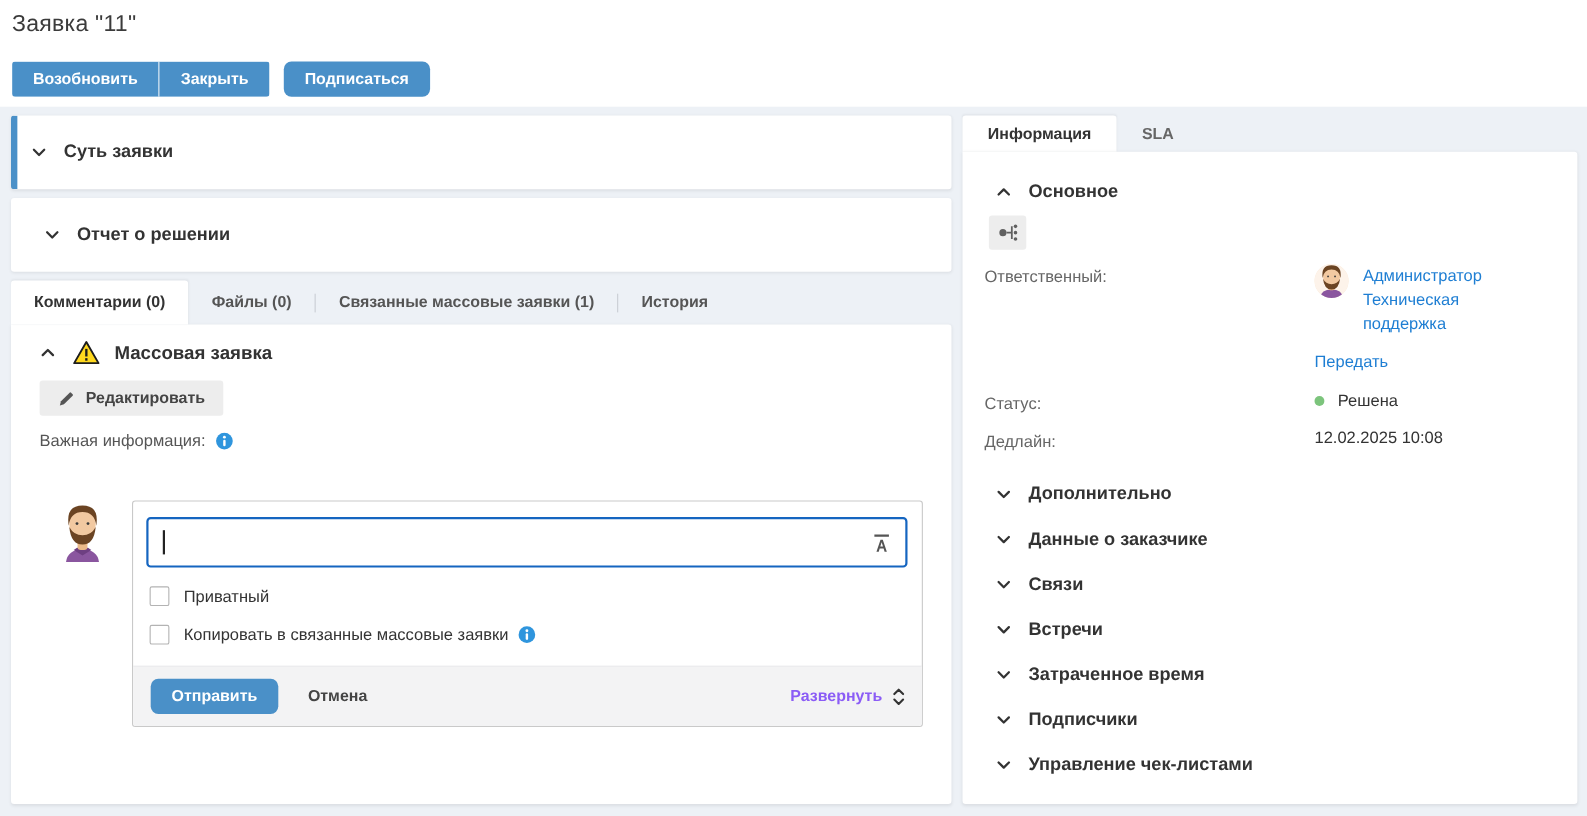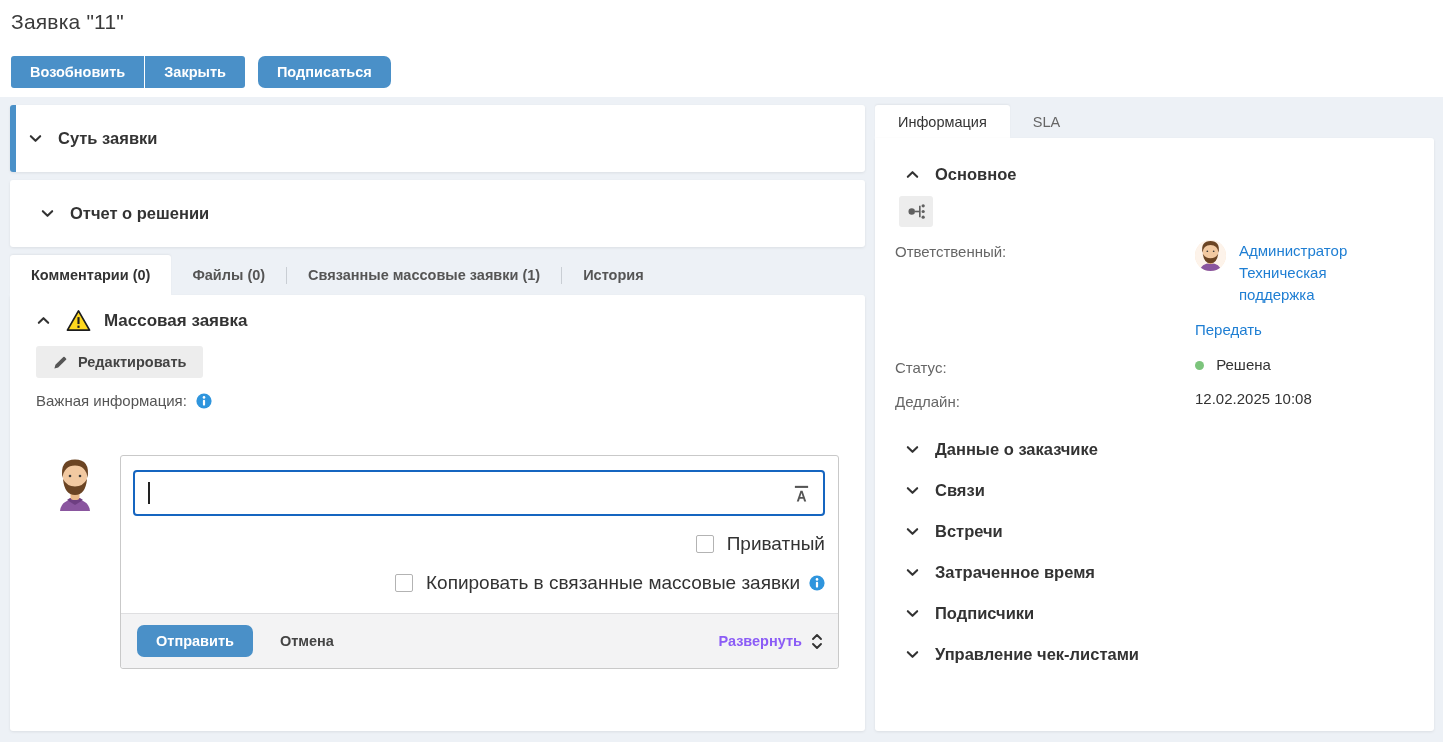--- a/index.html
+++ b/index.html
@@ -53,37 +53,37 @@
   .comment-row { display:flex; margin-top:46px; }
   .c-avatar { width:44px; height:56px; margin-left:17px; flex:none; }
   .comment-box { margin-left:23px; width:730px; border:1px solid #c9c9c9; border-radius:3px;
                  background:#fff; }
   .cb-inner { padding:14px 13px 0 12px; }
   .cb-input { height:46px; border:2px solid #1565c0; border-radius:4px; display:flex;
               align-items:center; padding:0 13px; cursor:text; background:#fff; }
   .text-caret { width:1.5px; height:22px; background:#222; animation:blink 1.1s step-end infinite; }
   @keyframes blink { 50% { opacity:0; } }
   .cb-input-spacer { flex:1; }
-  .check-row { display:flex; align-items:center; margin:17px 0 0 3px; font-size:19px; color:#333;justify-content:flex-end; }
+  .check-row { display:flex; align-items:center; margin:17px 0 0 3px; font-size:15px; color:#333; }
   .checkbox { width:18px; height:18px; border:1px solid #b3b3b3; border-radius:2px;
               background:#fff; margin-right:13px; flex:none; cursor:pointer; }
   .check-row .info { margin-left:9px; }
   .cb-footer { margin-top:19px; background:#f3f3f4; border-top:1px solid #dfdfe1;
                padding:11px 15px 11px 16px; display:flex; align-items:center;
                border-radius:0 0 3px 3px; }
   .cancel-btn { margin-left:27px; background:none; border:none; font-weight:700;
                 color:#444; font-size:14.5px; cursor:pointer; font-family:inherit; }
   .footer-spacer { flex:1; }
   .expand-btn { display:flex; align-items:center; gap:9px; font-weight:700; color:#8b5cf6;
                 font-size:14.5px; cursor:pointer; }
 
   
   .r-tabs { display:flex; height:33px; }
   .r-tab { display:flex; align-items:center; padding:0 23px; font-size:14.5px;
-           font-weight:400; color:#666; cursor:pointer; }
+           font-weight:700; color:#666; cursor:pointer; }
   .r-tab.active { background:#fff; color:#333; border-radius:3px 3px 0 0;
                   box-shadow:0 -1px 2px rgba(0,0,0,.05); }
   .r-card { flex:1; background:#fff; border-radius:0 3px 3px 3px;
             box-shadow:0 1px 3px rgba(0,0,0,.08); padding-top:21px; }
   .r-section { display:flex; align-items:center; padding:6px 0 6px 30px; cursor:pointer; }
   .r-section-title { font-size:16.5px; font-weight:700; color:#333; margin-left:15px; }
   .hier-btn { margin:6px 0 6px 24px; width:34px; height:31px; background:#ededed;
               border:none; border-radius:3px; display:flex; align-items:center;
               justify-content:center; cursor:pointer; }
   .field-row { display:flex; padding:7px 24px 7px 20px; }
@@ -319,20 +319,28 @@
         <span class="field-value">12.02.2025 10:08</span>
       </div>
 
       <div class="collapsed-list">
         <div class="r-section">
           <span>
               <svg width="15" height="15" viewBox="0 0 16 16">
                 <polyline points="3,5.5 8,10.5 13,5.5" fill="none" stroke="#333" stroke-width="2.2" stroke-linecap="round" stroke-linejoin="round"></polyline>
               </svg>
             </span>
+          <span class="r-section-title">Дополнительно</span>
+        </div>
+        <div class="r-section">
+          <span>
+              <svg width="15" height="15" viewBox="0 0 16 16">
+                <polyline points="3,5.5 8,10.5 13,5.5" fill="none" stroke="#333" stroke-width="2.2" stroke-linecap="round" stroke-linejoin="round"></polyline>
+              </svg>
+            </span>
           <span class="r-section-title">Данные о заказчике</span>
         </div>
         <div class="r-section">
           <span>
               <svg width="15" height="15" viewBox="0 0 16 16">
                 <polyline points="3,5.5 8,10.5 13,5.5" fill="none" stroke="#333" stroke-width="2.2" stroke-linecap="round" stroke-linejoin="round"></polyline>
               </svg>
             </span>
           <span class="r-section-title">Связи</span>
         </div>

